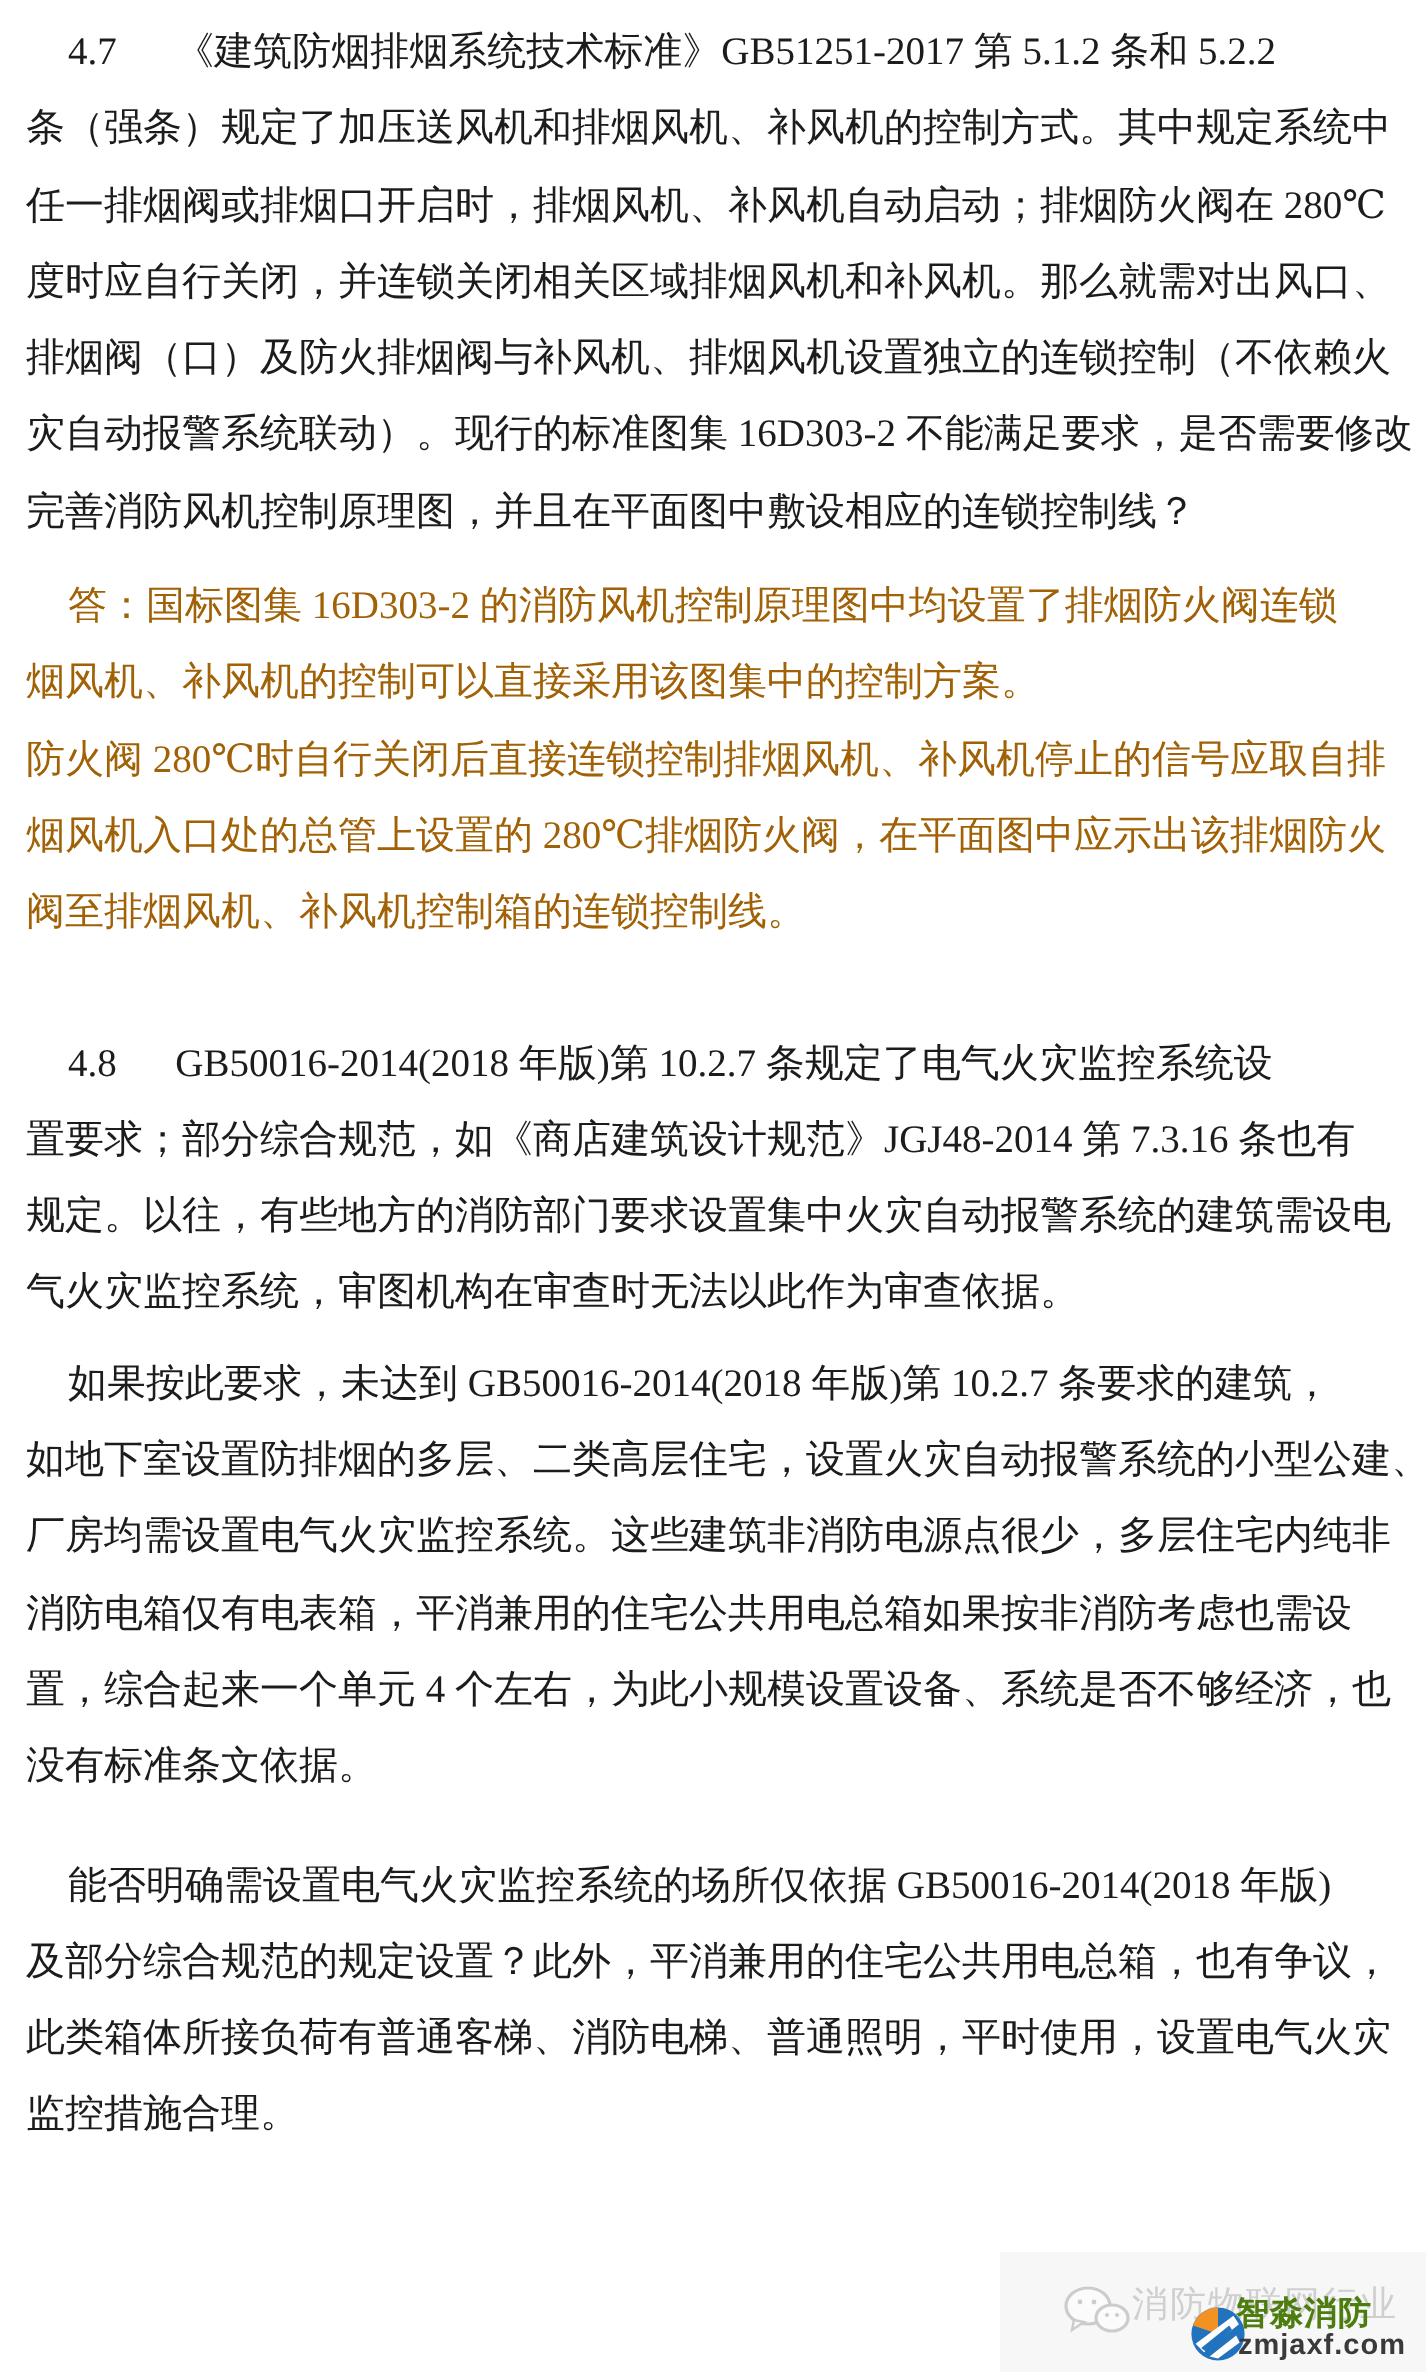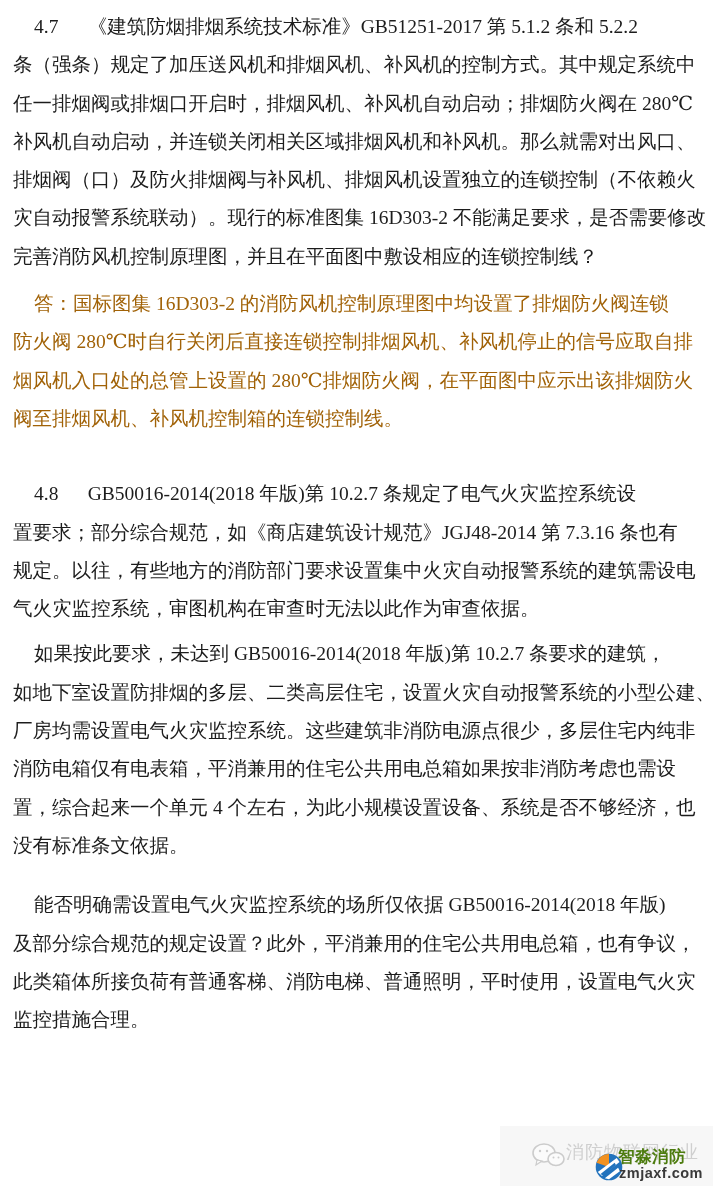--- a/index.html
+++ b/index.html
@@ -55,27 +55,28 @@
 </head>
 <body>
 
 <div class="wm-area"></div>
 
 <div class="doc" id="doc">
     <div class="para black">
       <span class="line first">4.7      《建筑防烟排烟系统技术标准》GB51251-2017 第 5.1.2 条和 5.2.2</span>
       <span class="line">条（强条）规定了加压送风机和排烟风机、补风机的控制方式。其中规定系统中</span>
       <span class="line">任一排烟阀或排烟口开启时，排烟风机、补风机自动启动；排烟防火阀在 280℃</span>
-      <span class="line">补风机自动启动，并连锁关闭相关区域排烟风机和补风机。那么就需对出风口、</span>
+      <span class="line">度时应自行关闭，并连锁关闭相关区域排烟风机和补风机。那么就需对出风口、</span>
       <span class="line">排烟阀（口）及防火排烟阀与补风机、排烟风机设置独立的连锁控制（不依赖火</span>
       <span class="line">灾自动报警系统联动）。现行的标准图集 16D303-2 不能满足要求，是否需要修改</span>
       <span class="line">完善消防风机控制原理图，并且在平面图中敷设相应的连锁控制线？</span>
     </div>
     <div class="para red">
       <span class="line first">答：国标图集 16D303-2 的消防风机控制原理图中均设置了排烟防火阀连锁</span>
+      <span class="line">烟风机、补风机的控制可以直接采用该图集中的控制方案。</span>
     </div>
     <div class="para red">
       <span class="line">防火阀 280℃时自行关闭后直接连锁控制排烟风机、补风机停止的信号应取自排</span>
       <span class="line">烟风机入口处的总管上设置的 280℃排烟防火阀，在平面图中应示出该排烟防火</span>
       <span class="line">阀至排烟风机、补风机控制箱的连锁控制线。</span>
     </div>
     <div class="para black">
       <span class="line first">4.8      GB50016-2014(2018 年版)第 10.2.7 条规定了电气火灾监控系统设</span>
       <span class="line">置要求；部分综合规范，如《商店建筑设计规范》JGJ48-2014 第 7.3.16 条也有</span>
       <span class="line">规定。以往，有些地方的消防部门要求设置集中火灾自动报警系统的建筑需设电</span>

